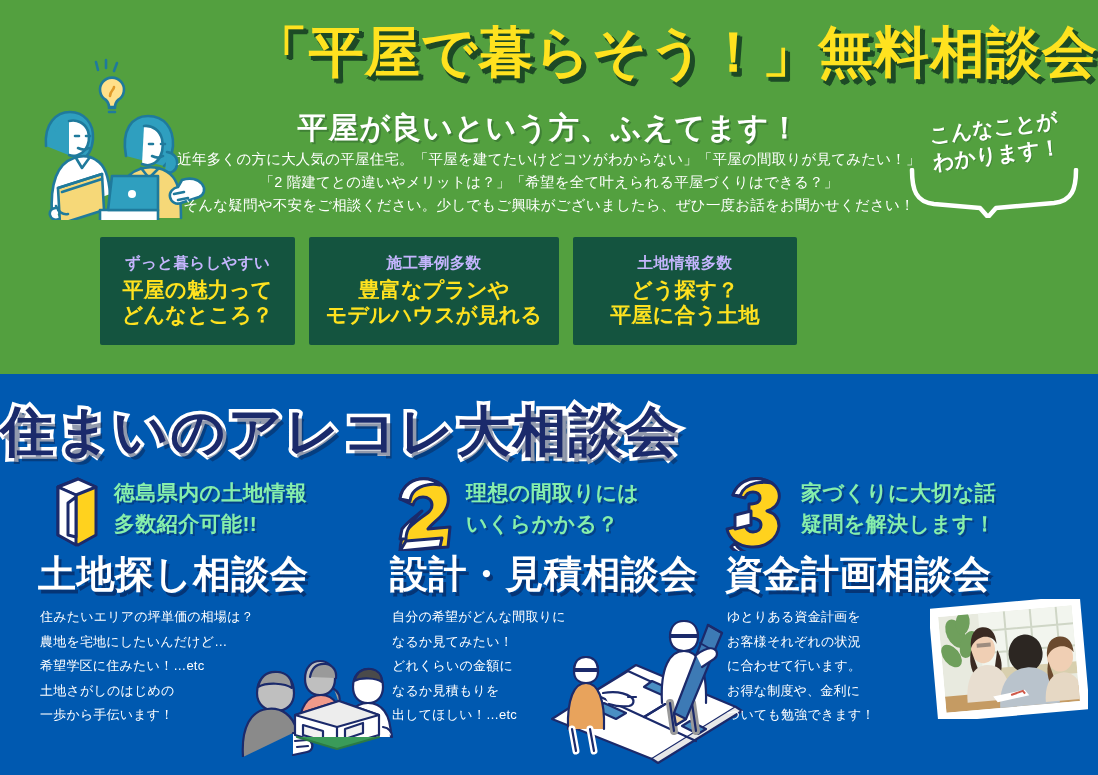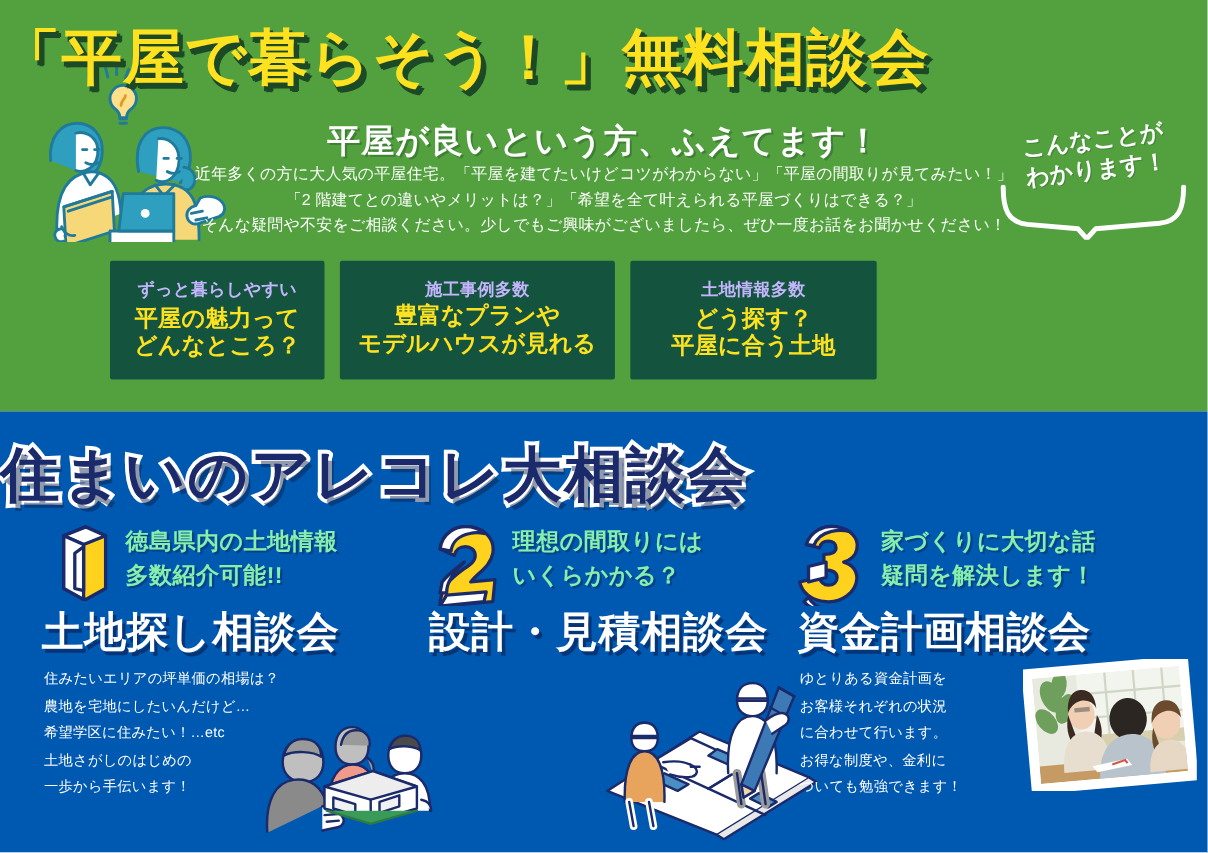--- a/index.html
+++ b/index.html
@@ -25,21 +25,21 @@
     width: 1098px;
     height: 374px;
     background: #53a03f;
     overflow: hidden;
   }
 
   .main-title {
     position: absolute;
     left: 0; top: 16px;
     width: 1098px;
-    text-align: left;
+    text-align: right;
     font-size: 55px;
     font-weight: bold;
     letter-spacing: 1px;
     color: #ffe21f;
     text-shadow:
        3px 3px 0 #1d4a26,
        4px 5px 0 #1d4a26,
        2px 4px 0 #1d4a26,
        5px 4px 0 #1d4a26;
     white-space: nowrap;
@@ -115,21 +115,21 @@
     border-radius: 2px;
     display: flex;
     flex-direction: column;
     align-items: center;
     justify-content: center;
     padding: 4px 6px 7px;
     box-sizing: border-box;
   }
   .fb-0 { width: 195px; }
   .fb-1 { width: 195px; }
-  .fb-2 { width: 250px; font-family: Liberation Mono, monospace; }
+  .fb-2 { width: 250px; }
   .fb-3 { width: 224px; }
 
   .fb-head {
     color: #c4b5fd;
     font-size: 15.5px;
     font-weight: bold;
     letter-spacing: 0.3px;
     white-space: nowrap;
     margin-bottom: 3px;
   }
@@ -398,20 +398,27 @@
               <path d="M12 56 c6 -8 14 -13 20 -18 c-10 10 -16 18 -16 28 l-6 0 z" fill="#ffffff"></path>
               <path d="M10 78 l6 -10 l36 -3 l-2 9 z" fill="#ffffff"></path>
             </g>
           </svg>
           <div class="col-lines">
             <div>理想の間取りには</div>
             <div>いくらかかる？</div>
           </div>
         </div>
         <div class="col-title">設計・見積相談会</div>
+        <div class="col-body">
+          <div>自分の希望がどんな間取りに</div>
+          <div>なるか見てみたい！</div>
+          <div>どれくらいの金額に</div>
+          <div>なるか見積もりを</div>
+          <div>出してほしい！…etc</div>
+        </div>
         <svg class="illo-col2" viewBox="0 0 205 160">
           <g stroke="#1b2a6b" stroke-width="2.2" stroke-linejoin="round" stroke-linecap="round">
 
             <path d="M12 112 L96 58 L196 100 L112 152 Z" fill="#ffffff"></path>
             <path d="M196 100 L202 104 L118 156 L112 152" fill="#e8e8e8"></path>
             <path d="M88 64 L140 88 L104 110 L52 86 Z" fill="#ffffff"></path>
             <path d="M104 110 L156 134"></path>
             <path d="M140 88 L104 110"></path>
             <path d="M112 74 L130 82 L122 88 L104 80 Z" fill="#4a8fc4"></path>
             <path d="M64 96 L86 106 L76 112 L54 102 Z" fill="#4a8fc4"></path>

